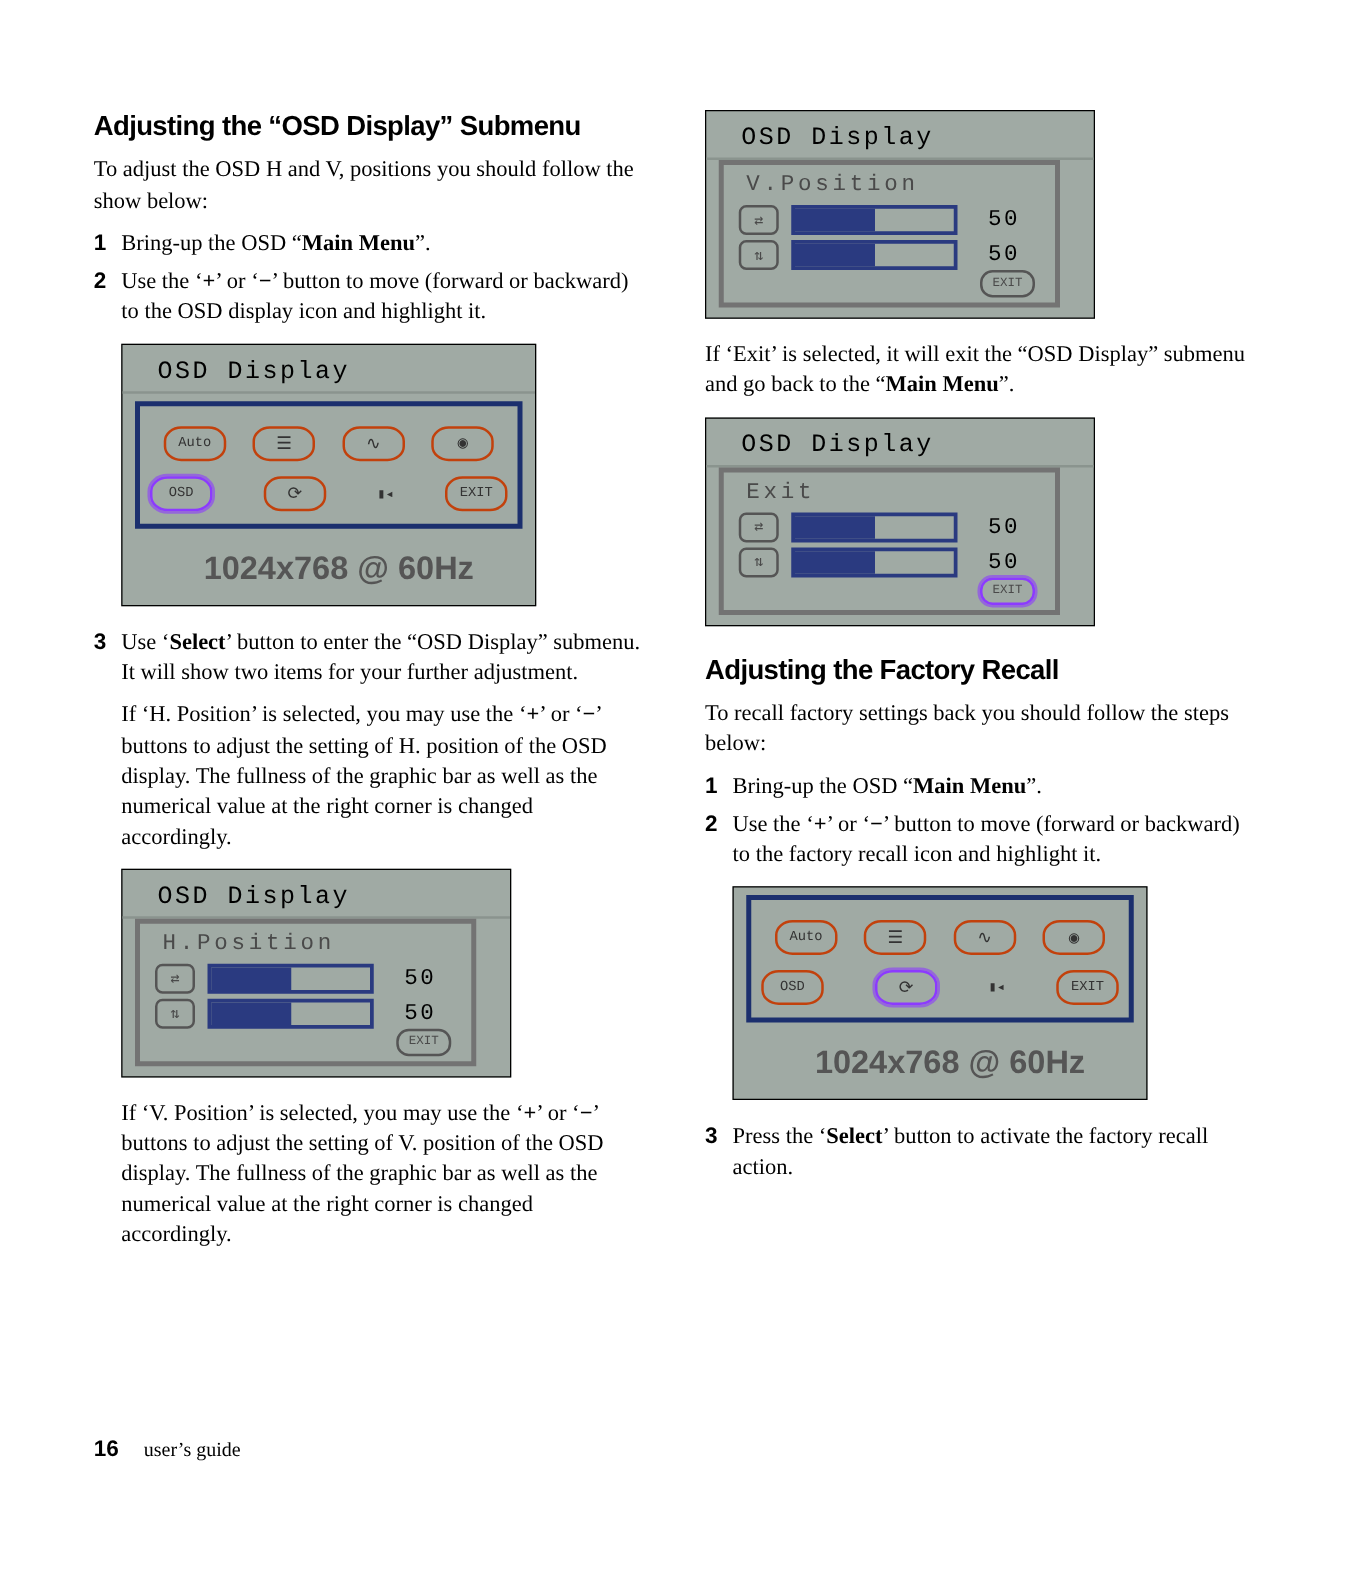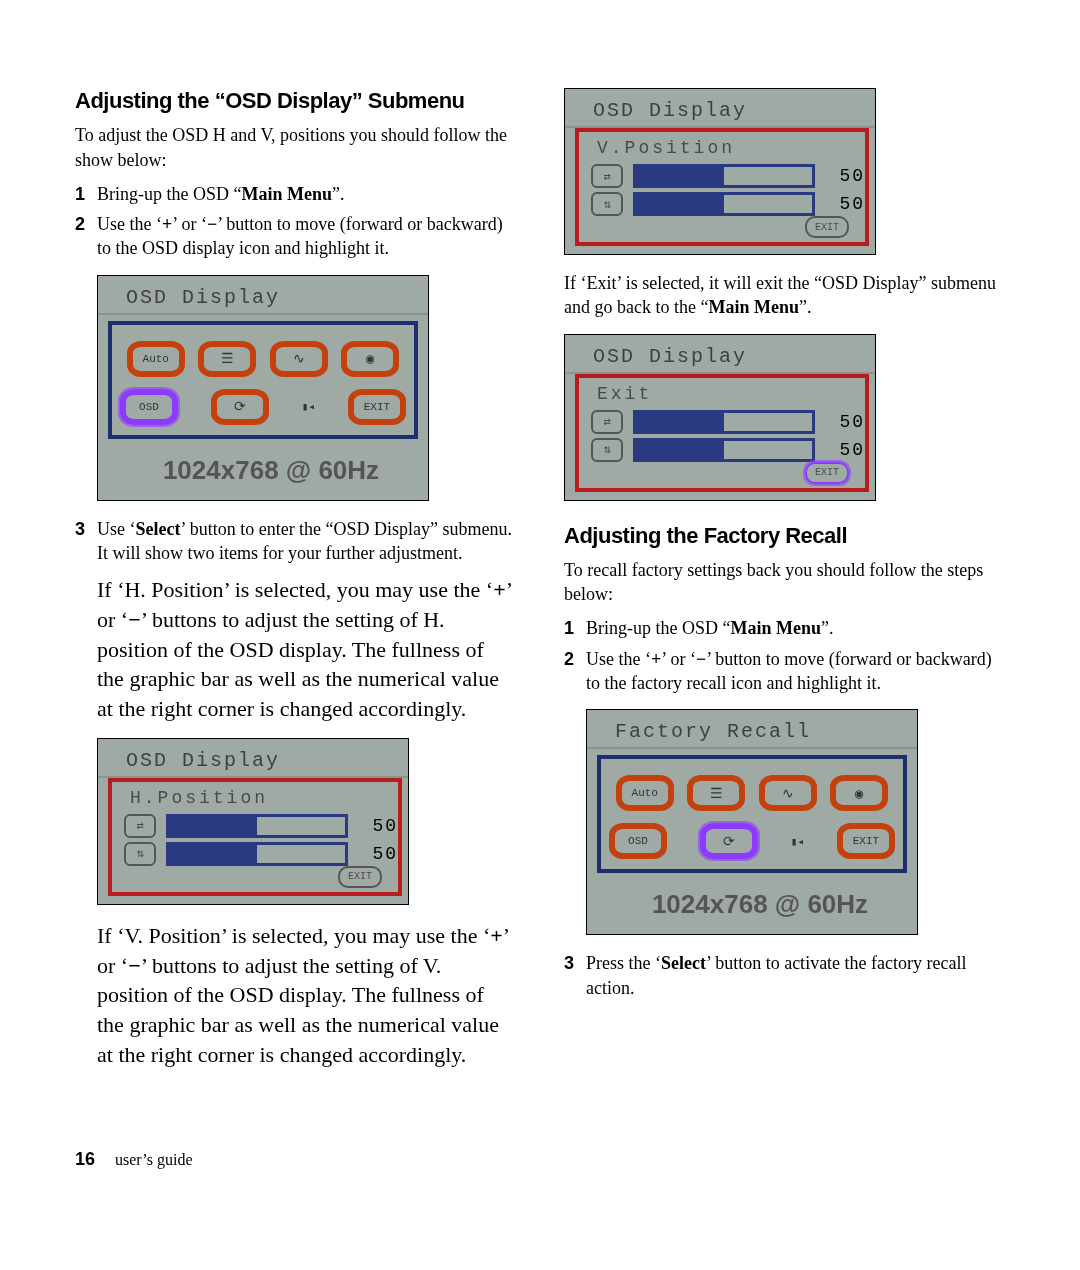--- a/index.html
+++ b/index.html
@@ -50,57 +50,57 @@
   ol > li .num {
     position: absolute;
     left: 0;
     top: 0;
     font-family: Arial, sans-serif;
     font-weight: 900;
   }
   .bold { font-weight: bold; }
   .sub-para {
     margin: 6px 0 10px 22px;
-    font-size: 22px;
+    font-size: 18px;
     line-height: 1.35;
   }
 
   
   .osd {
     break-inside: avoid;
     -webkit-column-break-inside: avoid;
     margin: 14px 0 16px 22px;
     background: #a0aaa4;
     border: 1px solid #000;
     font-family: "Courier New", monospace;
     color: #4a4a4a;
     letter-spacing: 2px;
   }
   .osd-title {
     padding: 10px 20px 4px 28px;
     font-size: 20px;
-    color: #404040;
+    color: #000000;
     border-bottom: 2px solid #8a948e;
   }
   .osd-main-body {
     border: 4px solid #1b2f6e;
     margin: 6px 10px 4px 10px;
     padding: 12px 8px 10px 8px;
   }
   .icon-row {
     display: flex;
     justify-content: space-around;
     align-items: center;
     margin: 4px 0 12px 0;
   }
   .icon-row:last-child { margin-bottom: 0; justify-content: space-between; }
   .ico {
     width: 46px;
     height: 24px;
-    border: 6px solid #c2410c;
+    border: 2px solid #c2410c;
     border-radius: 14px / 12px;
     display: flex;
     align-items: center;
     justify-content: center;
     font-size: 11px;
     letter-spacing: 0;
     color: #333;
     background: transparent;
   }
   .ico.hl {
@@ -114,23 +114,23 @@
     font-size: 26px;
     font-weight: bold;
     color: #555;
     padding: 12px 0 14px 16px;
     font-family: Arial, sans-serif;
     letter-spacing: 0;
   }
 
   .osd-sub-body {
     position: relative;
-    border: 4px solid #b91c1c;
-    margin: 0 6px 8px 10px;
-    padding: 6px 0 22px 12px;
+    border: 4px solid #737373;
+    margin: 0 27px 8px 10px;
+    padding: 6px 28px 22px 12px;
   }
   .osd-sub-label {
     font-size: 18px;
     padding: 0 0 2px 6px;
     letter-spacing: 3px;
   }
   .slider-row {
     display: flex;
     align-items: center;
     gap: 10px;
@@ -329,21 +329,20 @@
         <span class="num">1</span>
         <span>Bring-up the OSD “</span><span class="bold">Main Menu</span><span>”.</span>
       </li>
       <li>
         <span class="num">2</span>
         <span>Use the ‘</span><span class="bold">+</span><span>’ or ‘</span><span class="bold">−</span><span>’ button to move (forward or backward) to the factory recall icon and highlight it.</span>
       </li>
     </ol>
 
     <div class="osd" style="width:330px;">
-      <div class="osd-title">Factory Recall</div>
       <div class="osd-main-body">
         <div class="icon-row">
           <span class="ico">Auto</span>
           <span class="ico glyph">☰</span>
           <span class="ico glyph">∿</span>
           <span class="ico glyph">◉</span>
         </div>
         <div class="icon-row">
           <span class="ico">OSD</span>
           <span class="ico hl glyph">⟳</span>

